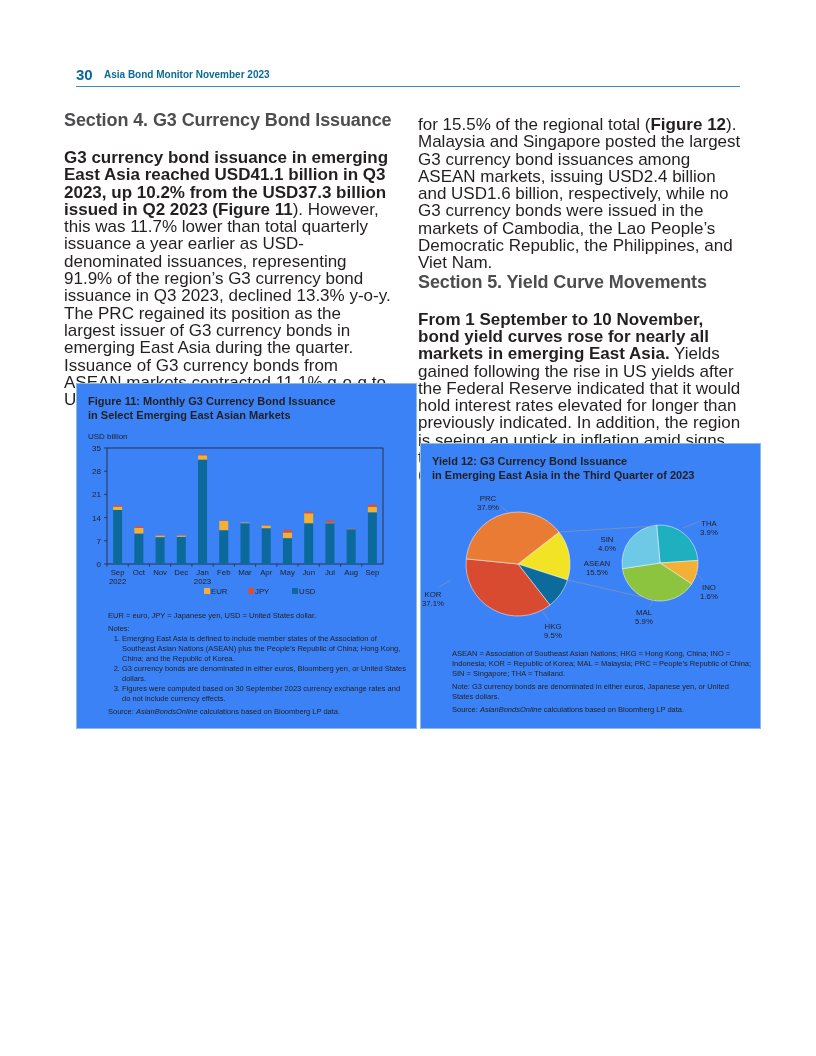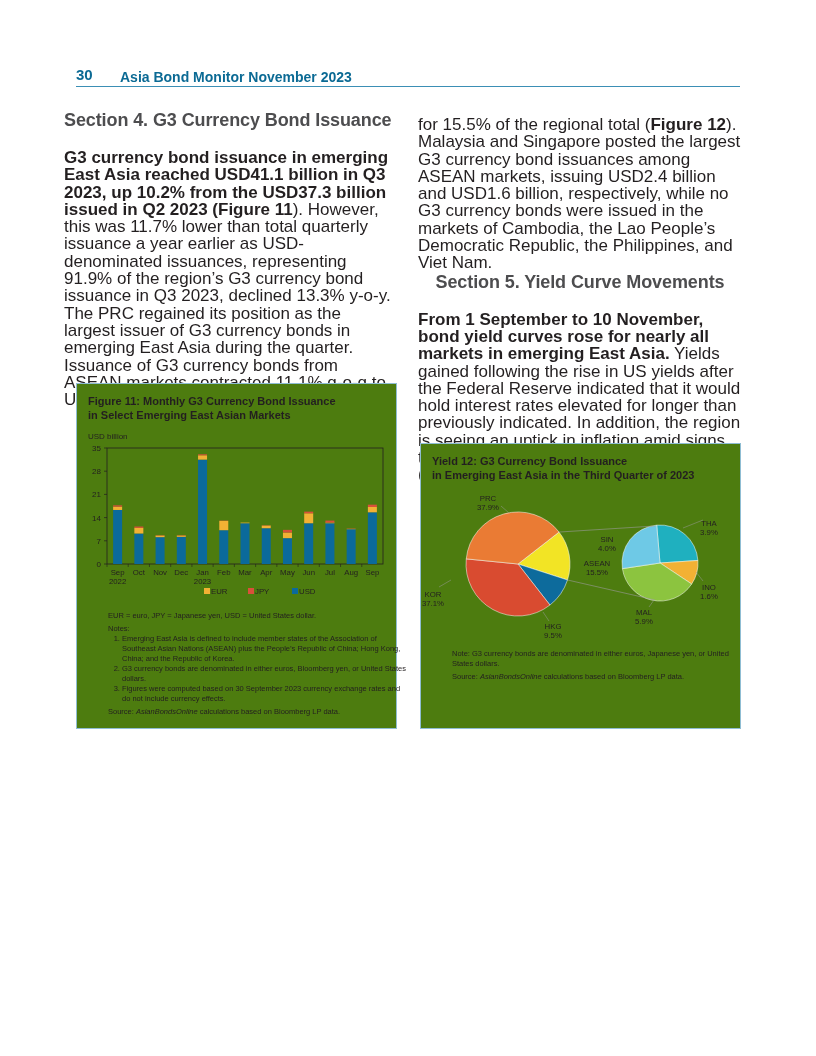--- a/index.html
+++ b/index.html
@@ -1,27 +1,27 @@
 <!DOCTYPE html>
 <html><head>
 <meta charset="utf-8">
 <style>
   html, body { margin: 0; padding: 0; background: #ffffff; }
   body { width: 816px; height: 1056px; position: relative; font-family: "Liberation Sans", sans-serif; color: #231f20; overflow: hidden; }
   .header { position: absolute; left: 76px; top: 66px; width: 664px; height: 20px; border-bottom: 1px solid #3b8fb5; }
   .header .pgnum { position: absolute; left: 0; top: 0; font-size: 15px; font-weight: bold; color: #0b6a94; }
-  .header .running { position: absolute; left: 44px; top: 3px; font-size: 14px; font-weight: bold; color: #0b6a94; }
+  .header .running { position: absolute; left: 28px; top: 3px; font-size: 10px; font-weight: bold; color: #0b6a94; }
   .col { position: absolute; width: 330px; }
   .col-left { left: 64px; top: 110px; }
   .col-right { left: 418px; top: 116px; width: 324px; }
   h2.section { font-size: 18px; font-weight: bold; color: #4d4d4f; margin: 0 0 18px 0; letter-spacing: -0.1px; }
   p.body { font-size: 17px; line-height: 17.3px; margin: 0; color: #231f20; }
   p.body b { font-weight: bold; }
-  .s5 { margin-top: 16px; text-align: center; }
-  .figbox { position: absolute; border: 1.5px solid #8fbdd3; background: #4d7c0f; }
+  .s5 { margin-top: 16px; }
+  .figbox { position: absolute; border: 1.5px solid #8fbdd3; background: #3b82f6; padding-left: 20px; }
   .fig11 { left: 76px; top: 383px; width: 319px; height: 344px; }
   .fig12 { left: 420px; top: 443px; width: 319px; height: 284px; }
   .figtitle { position: absolute; font-size: 11px; font-weight: bold; line-height: 14px; color: #231f20; }
   .notes { position: absolute; font-size: 7.5px; line-height: 10px; color: #231f20; margin-left: 20px; }
   .notes p { margin: 0 0 3px 0; }
   .notes ol { margin: 0 0 3px 0; padding-left: 14px; }
   .notes li { margin: 0; }
   .notes i { font-style: italic; }
   svg text { font-family: "Liberation Sans", sans-serif; }
 </style>
@@ -200,16 +200,17 @@
         <text x="288" y="115" font-size="7.8" text-anchor="middle" fill="#231f20">1.6%</text>
         <line x1="282" y1="97" x2="275" y2="88" stroke="#9a9a9a" stroke-width="0.5"></line>
       </g>
       <g>
         <text x="223" y="131" font-size="7.8" text-anchor="middle" fill="#231f20">MAL</text>
         <text x="223" y="140" font-size="7.8" text-anchor="middle" fill="#231f20">5.9%</text>
         <line x1="228" y1="123" x2="233" y2="116" stroke="#9a9a9a" stroke-width="0.5"></line>
       </g>
     </svg>
   <div class="notes" style="left:11px; top:205px; width:300px;">
+    <p>ASEAN = Association of Southeast Asian Nations; HKG = Hong Kong, China; INO = Indonesia; KOR = Republic of Korea; MAL = Malaysia; PRC = People’s Republic of China; SIN = Singapore; THA = Thailand.</p>
     <p>Note: G3 currency bonds are denominated in either euros, Japanese yen, or United States dollars.</p>
     <p><span>Source: </span><i>AsianBondsOnline</i><span> calculations based on Bloomberg LP data.</span></p>
   </div>
 </div>
 
 </body></html>

